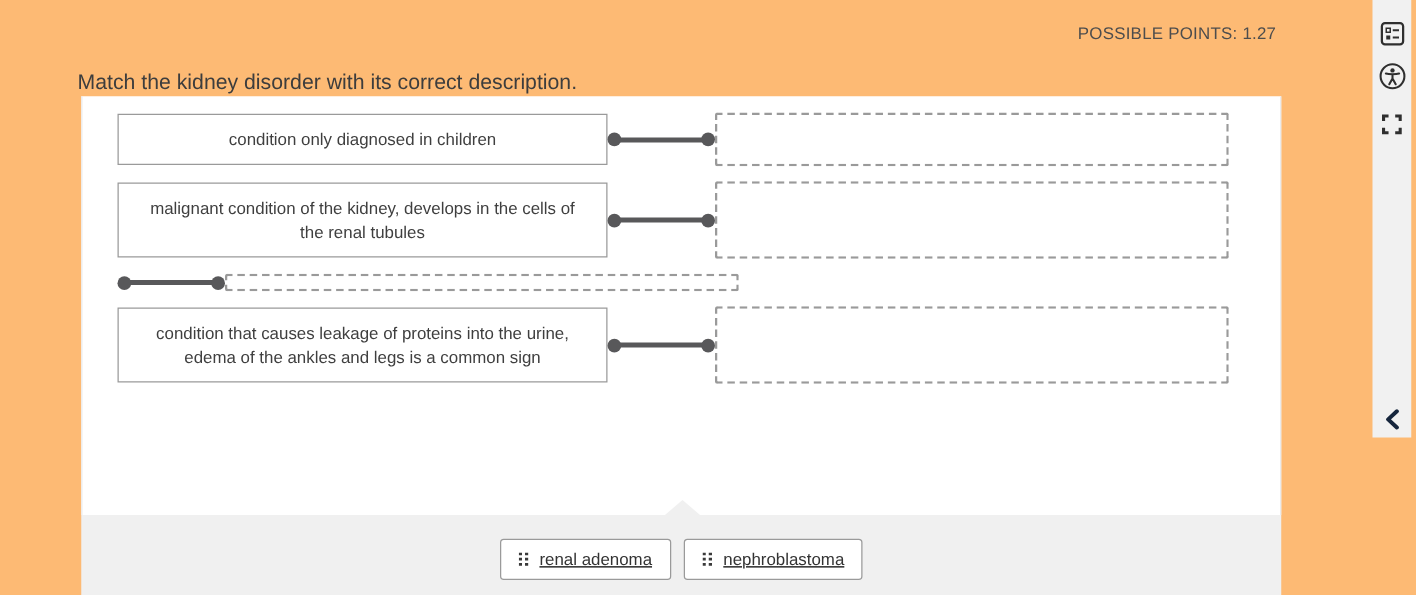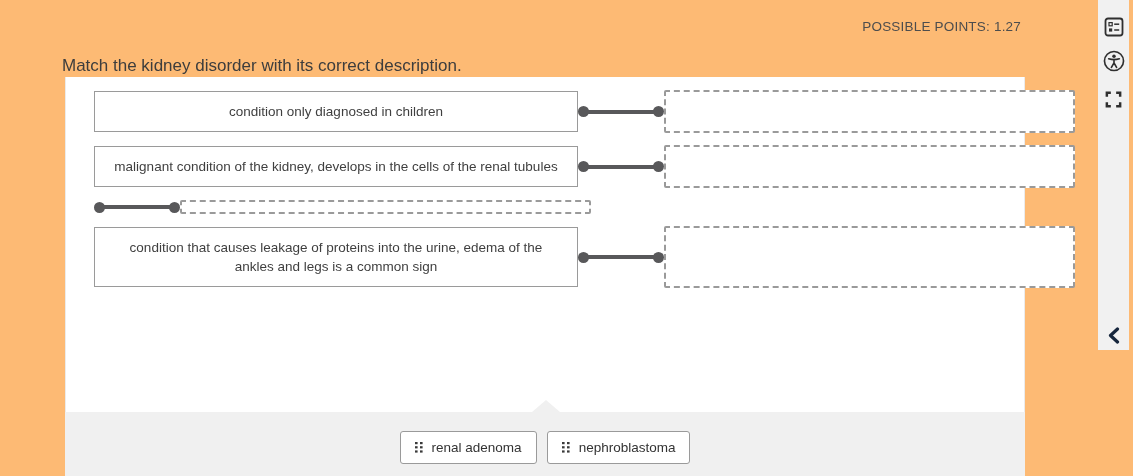--- a/index.html
+++ b/index.html
@@ -43,21 +43,21 @@
     padding: 14px 0 0 28px;
   }
 
   .match-row {
     display: flex;
     align-items: stretch;
     margin-bottom: 14px;
   }
 
   .desc-box {
-    width: 484px;
+    width: 392px;
     min-height: 41px;
     box-sizing: border-box;
     border: 1px solid #9a9a9a;
     background: #ffffff;
     display: flex;
     align-items: center;
     justify-content: center;
     text-align: center;
     font-size: 13.5px;
     line-height: 19px;
@@ -102,20 +102,21 @@
     flex: none;
   }
 
   .tray {
     position: absolute;
     left: 65px;
     top: 412px;
     width: 960px;
     height: 64px;
     background: #f0f0f0;
+    text-decoration: underline;
   }
   .tray-notch {
     position: absolute;
     top: -12px;
     left: 467px;
     width: 0;
     height: 0;
     border-left: 14px solid transparent;
     border-right: 14px solid transparent;
     border-bottom: 12px solid #f0f0f0;

